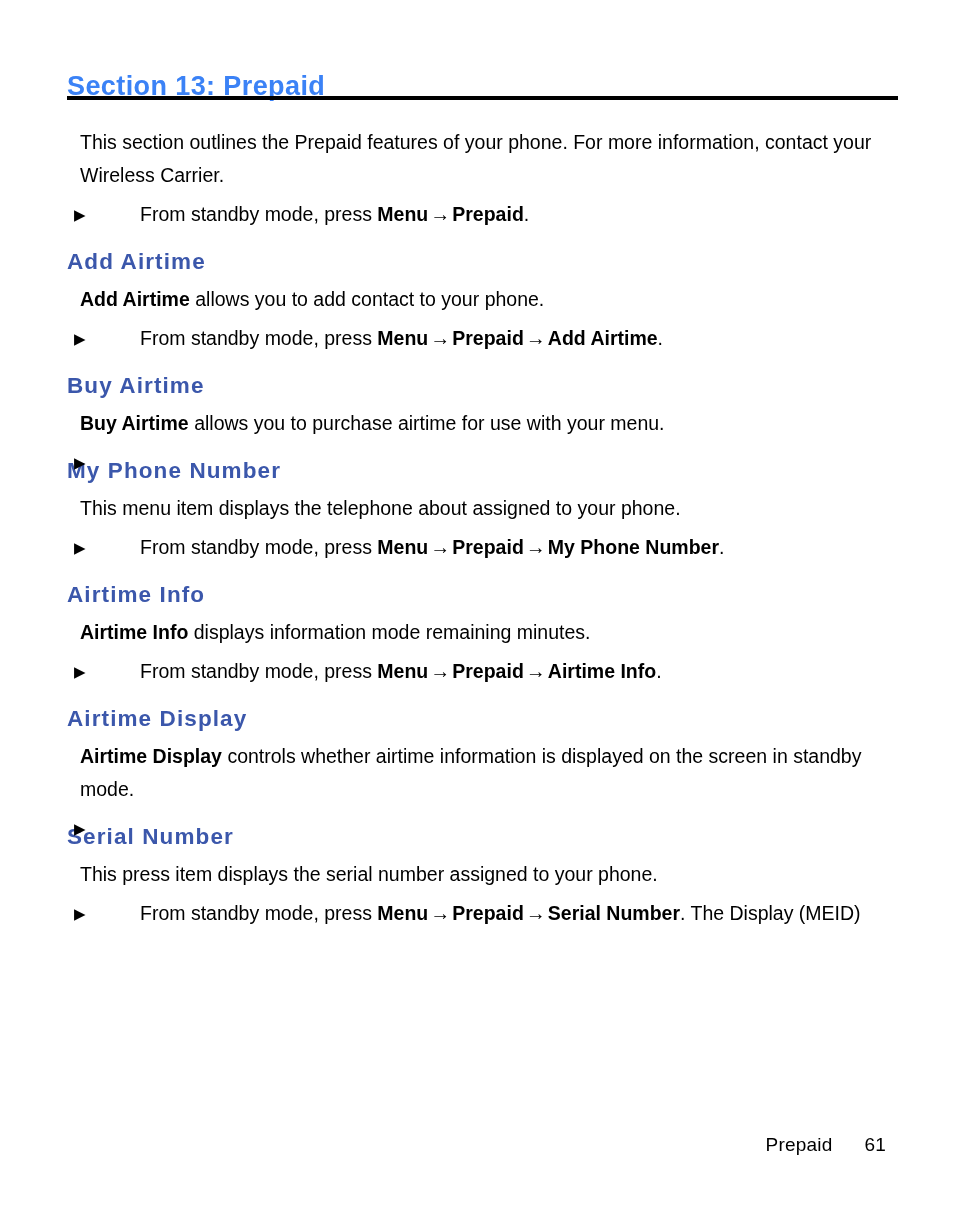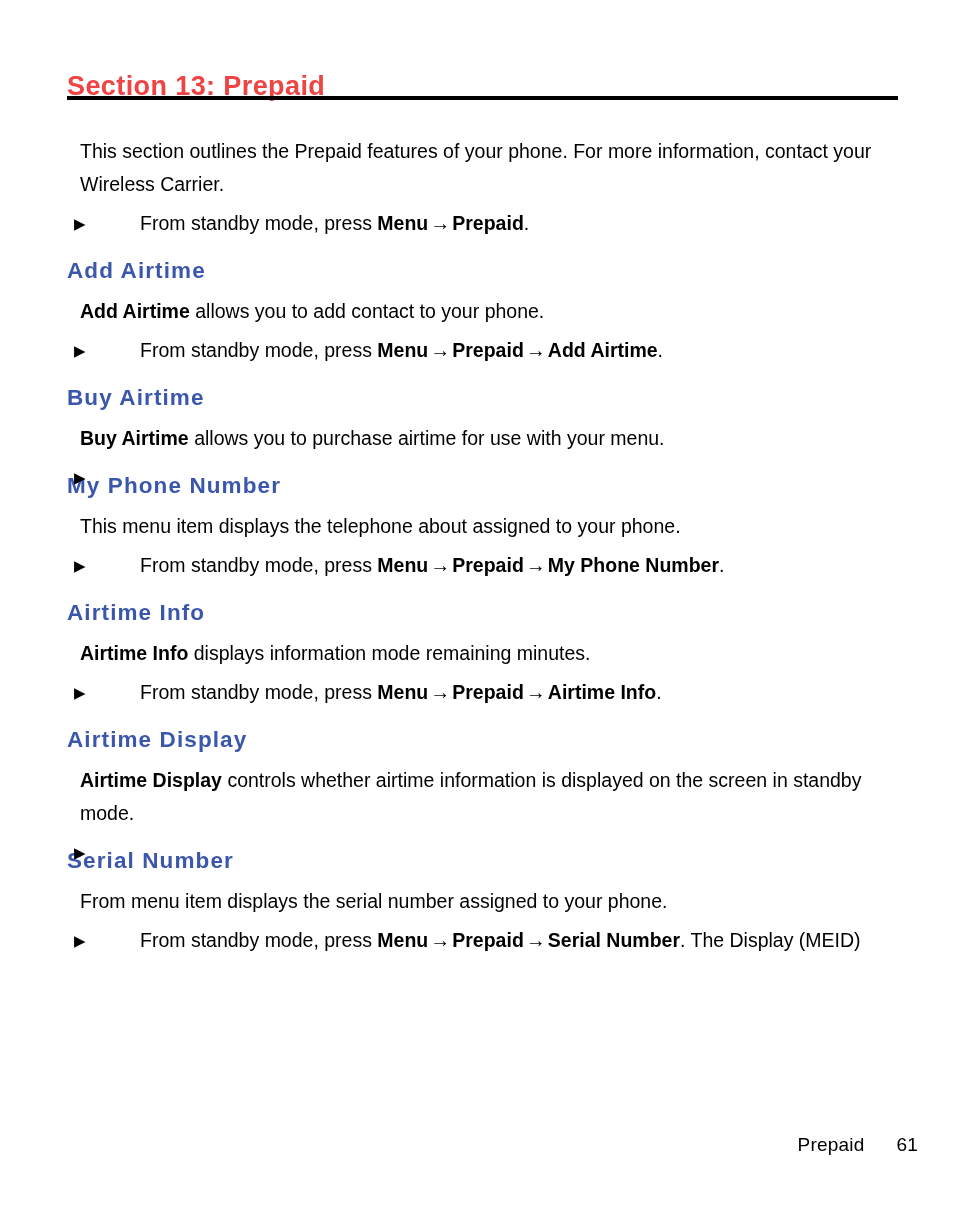--- a/index.html
+++ b/index.html
@@ -23,21 +23,21 @@
     padding: 0;
   }
 
   
   .section-title {
     position: absolute;
     left: 67px;
     top: 54px;
     font-size: 27px;
     font-weight: bold;
-    color: #ef4444;
+    color: #3b82f6;
     letter-spacing: 0.4px;
     line-height: 1.1;
     white-space: nowrap;
   }
 
   .title-rule {
     position: absolute;
     left: 67px;
     top: 96px;
     width: 831px;
@@ -106,34 +106,34 @@
     font-weight: bold;
     color: #3b57ab;
     letter-spacing: 1.1px;
     line-height: 30px;
   }
 
   .block {
     margin: 0;
   }
   .block .para {
-    margin-top: 9px;
+    margin-top: 0;
   }
 
   
   .intro-block { margin-bottom: 10px; }
 
   
   .footer {
     position: absolute;
     left: 0;
     bottom: 53px;
     width: 954px;
     text-align: right;
-    padding-right: 36px;
+    padding-right: 68px;
     box-sizing: border-box;
     font-size: 19px;
     color: #000000;
     letter-spacing: 0.2px;
   }
   .footer .folio-label { margin-right: 32px; }
   .footer .folio-number { }
 </style>
 </head>
 <body>
@@ -193,21 +193,21 @@
     <div class="block">
       <h2 class="sub-head">Airtime Display</h2>
       <p class="para"><b>Airtime Display</b><span> controls whether airtime information is displayed on the screen in standby mode.</span></p>
       <div class="bullet-row">
         <span class="bullet-mark">▶</span>
       </div>
     </div>
 
     <div class="block">
       <h2 class="sub-head">Serial Number</h2>
-      <p class="para"><b></b><span>From menu item displays the serial number assigned to your phone.</span></p>
+      <p class="para"><b></b><span>This press item displays the serial number assigned to your phone.</span></p>
       <div class="bullet-row">
         <span class="bullet-mark">▶</span>
         <span class="bullet-text"><span>From standby mode, press </span><b>Menu</b><span class="arrow">→</span><b>Prepaid</b><span class="arrow">→</span><b>Serial Number</b><span>. The Display (MEID)</span></span>
       </div>
     </div>
 
   </div>
 
   <div class="footer">
     <span class="folio-label">Prepaid</span><span class="folio-number">61</span>

